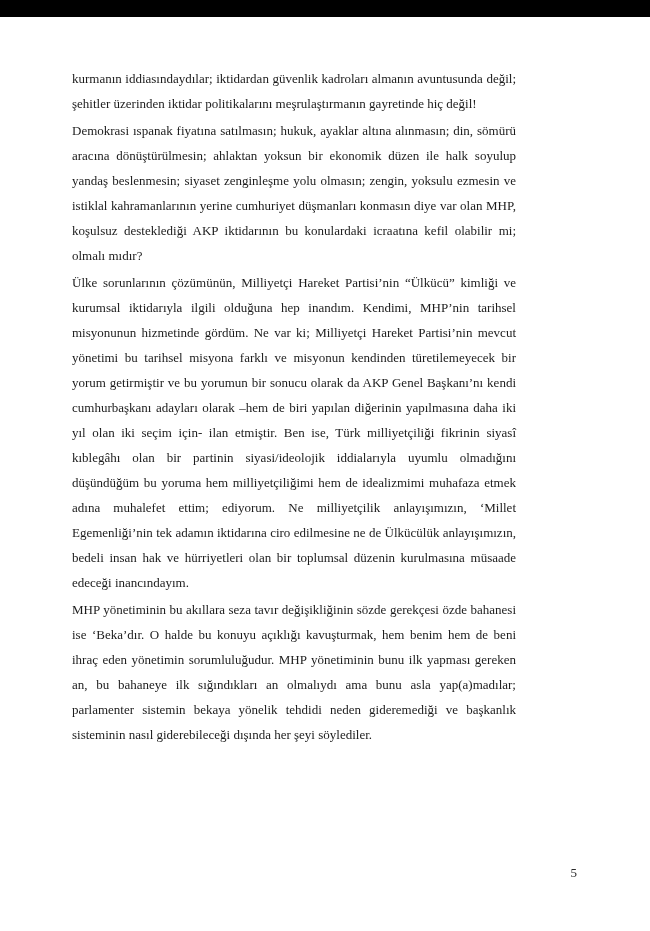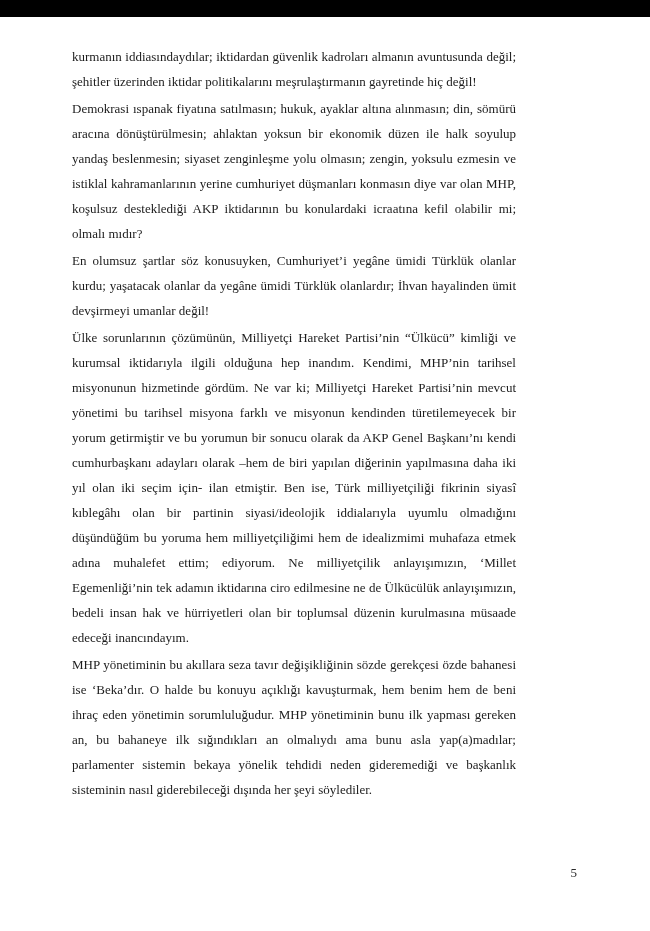--- a/index.html
+++ b/index.html
@@ -22,21 +22,21 @@
     left: 0;
     width: 650px;
     height: 17px;
     background: #000000;
   }
   .page-content {
     position: absolute;
     top: 0;
     left: 0;
     width: 588px;
-    padding: 44px 72px 0 72px;
+    padding: 66px 72px 0 72px;
   }
   .page-content p {
     font-family: "Liberation Serif", serif;
     font-size: 13px;
     line-height: 25px;
     color: #1b1b1b;
     text-align: justify;
     text-justify: inter-word;
     margin: 0 0 2px 0;
   }
@@ -53,20 +53,19 @@
 </head>
 <body>
 
 <div class="canvas">
 
   <div class="top-bar"></div>
 
   <div class="page-content">
     <p>kurmanın iddiasındaydılar; iktidardan güvenlik kadroları almanın avuntusunda değil; şehitler üzerinden iktidar politikalarını meşrulaştırmanın gayretinde hiç değil!</p>
     <p>Demokrasi ıspanak fiyatına satılmasın; hukuk, ayaklar altına alınmasın; din, sömürü aracına dönüştürülmesin; ahlaktan yoksun bir ekonomik düzen ile halk soyulup yandaş beslenmesin; siyaset zenginleşme yolu olmasın; zengin, yoksulu ezmesin ve istiklal kahramanlarının yerine cumhuriyet düşmanları konmasın diye var olan MHP, koşulsuz desteklediği AKP iktidarının bu konulardaki icraatına kefil olabilir mi; olmalı mıdır?</p>
-    <p>En olumsuz şartlar söz konusuyken, Cumhuriyet’i yegâne ümidi Türklük olanlar kurdu; yaşatacak olanlar da yegâne ümidi Türklük olanlardır; İhvan hayalinden ümit devşirmeyi umanlar değil!</p>
     <p>Ülke sorunlarının çözümünün, Milliyetçi Hareket Partisi’nin “Ülkücü” kimliği ve kurumsal iktidarıyla ilgili olduğuna hep inandım. Kendimi, MHP’nin tarihsel misyonunun hizmetinde gördüm. Ne var ki; Milliyetçi Hareket Partisi’nin mevcut yönetimi bu tarihsel misyona farklı ve misyonun kendinden türetilemeyecek bir yorum getirmiştir ve bu yorumun bir sonucu olarak da AKP Genel Başkanı’nı kendi cumhurbaşkanı adayları olarak –hem de biri yapılan diğerinin yapılmasına daha iki yıl olan iki seçim için- ilan etmiştir. Ben ise, Türk milliyetçiliği fikrinin siyasî kıblegâhı olan bir partinin siyasi/ideolojik iddialarıyla uyumlu olmadığını düşündüğüm bu yoruma hem milliyetçiliğimi hem de idealizmimi muhafaza etmek adına muhalefet ettim; ediyorum. Ne milliyetçilik anlayışımızın, ‘Millet Egemenliği’nin tek adamın iktidarına ciro edilmesine ne de Ülkücülük anlayışımızın, bedeli insan hak ve hürriyetleri olan bir toplumsal düzenin kurulmasına müsaade edeceği inancındayım.</p>
     <p>MHP yönetiminin bu akıllara seza tavır değişikliğinin sözde gerekçesi özde bahanesi ise ‘Beka’dır. O halde bu konuyu açıklığı kavuşturmak, hem benim hem de beni ihraç eden yönetimin sorumluluğudur. MHP yönetiminin bunu ilk yapması gereken an, bu bahaneye ilk sığındıkları an olmalıydı ama bunu asla yap(a)madılar; parlamenter sistemin bekaya yönelik tehdidi neden gideremediği ve başkanlık sisteminin nasıl giderebileceği dışında her şeyi söylediler.</p>
   </div>
 
   <div class="page-number">5</div>
 
 </div>
 
 </body></html>

